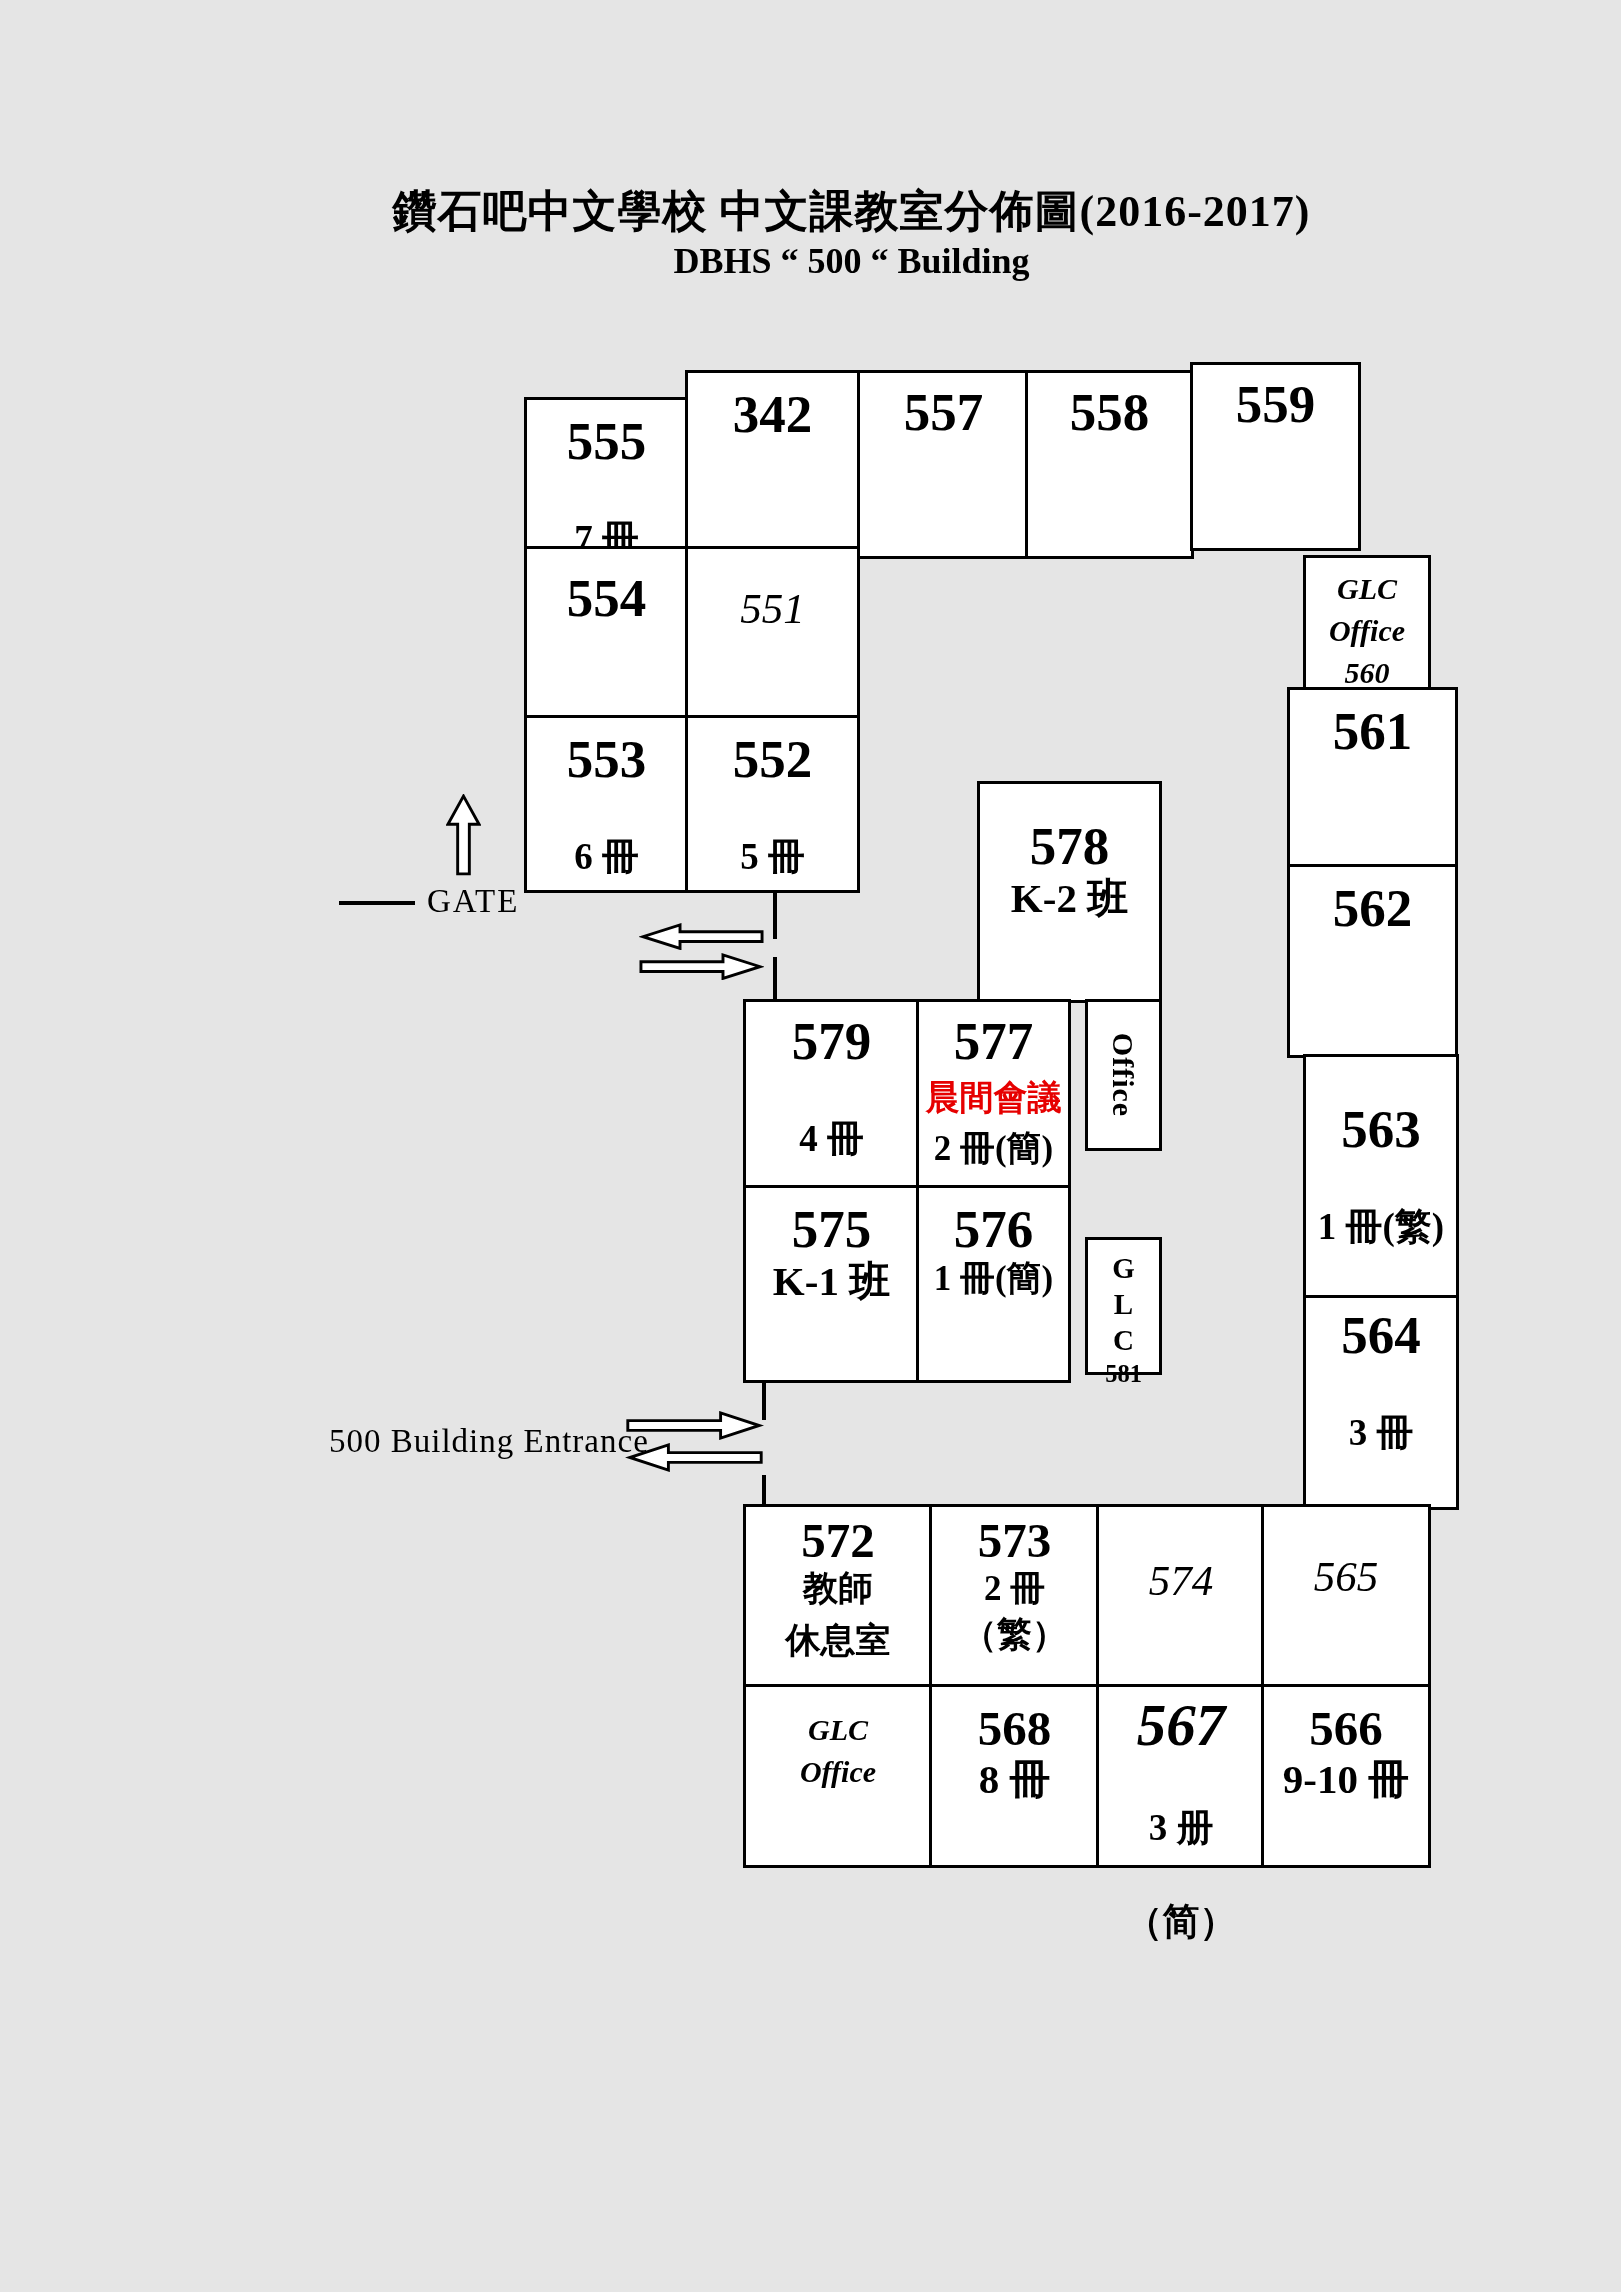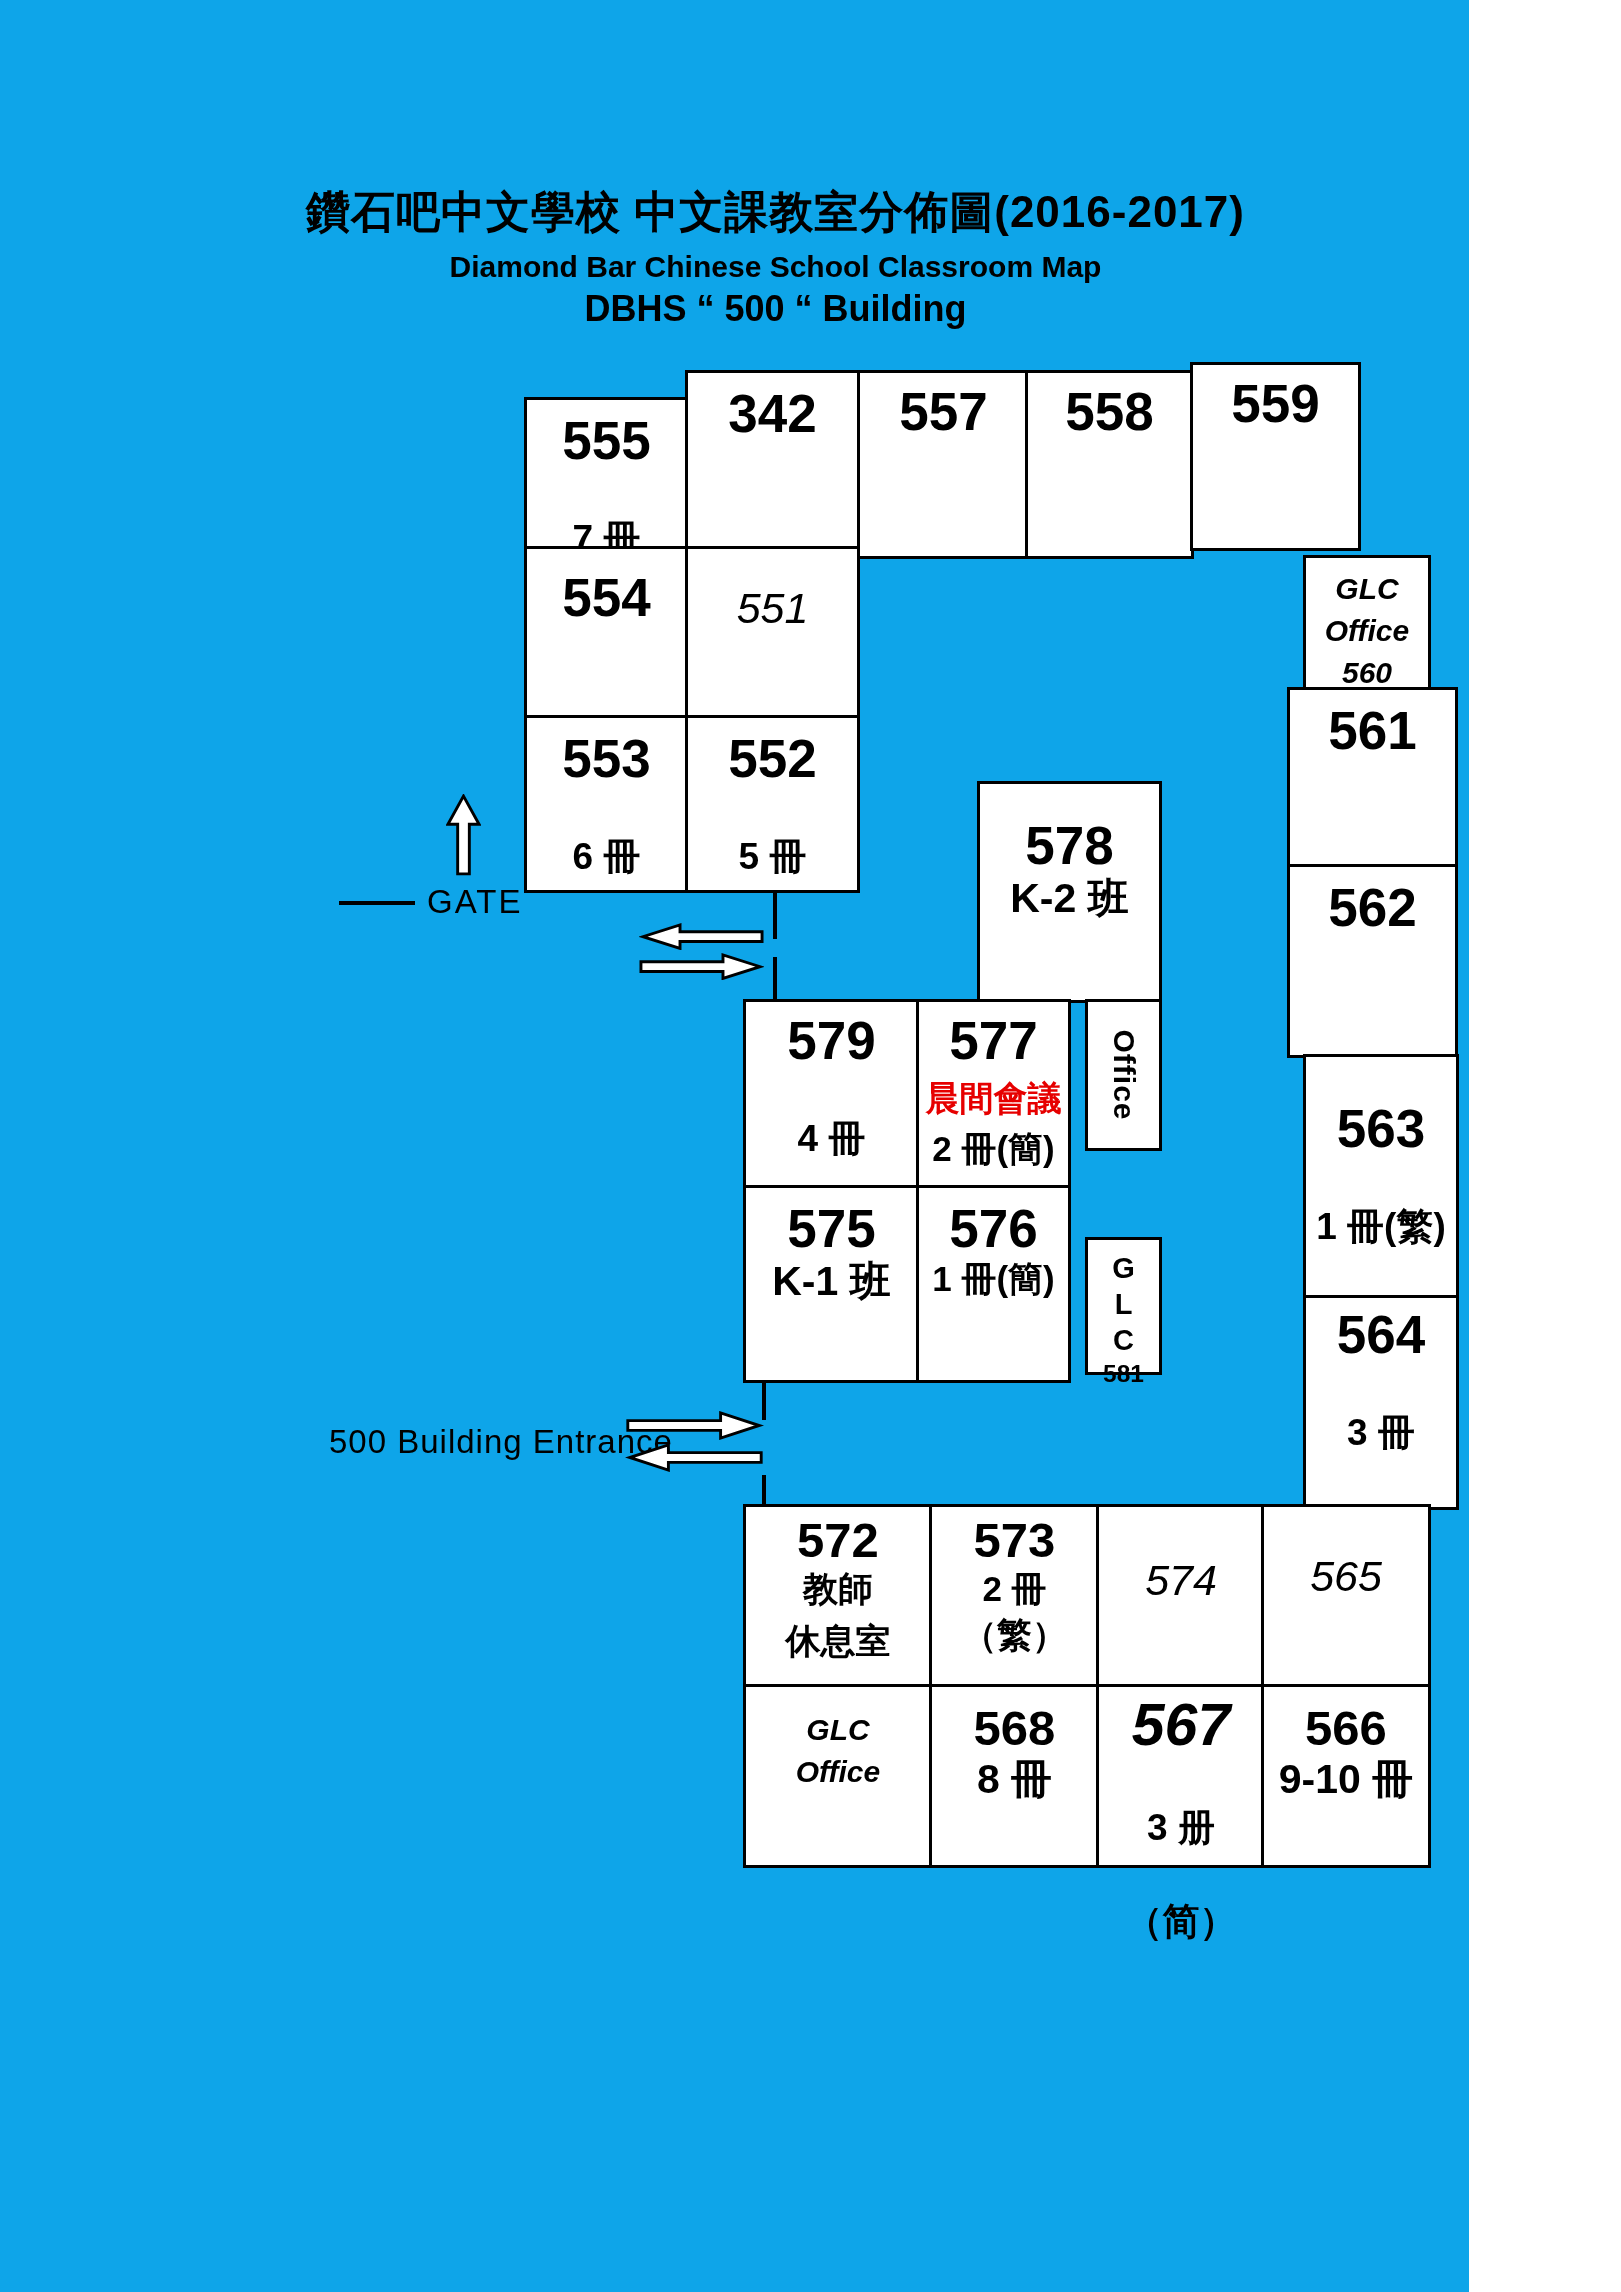--- a/index.html
+++ b/index.html
@@ -1,20 +1,20 @@
 <!DOCTYPE html>
 <html><head>
 <meta charset="utf-8">
 <style>
   html,body{margin:0;padding:0;background:#ffffff;}
   .canvas{
     position:relative;
-    width:1469px;height:2293px;
-    background:#0ea5e9;
-    font-family:Liberation Sans, sans-serif;
+    width:1621px;height:2293px;
+    background:#e5e5e5;
+    font-family:Liberation Serif, serif;
     color:#000;
     overflow:hidden;
   }
   
   .header{
     position:absolute;left:0;top:188px;width:100%;
     text-align:center;
     padding-left:82px;box-sizing:border-box;
   }
   .title-main{font-size:44px;font-weight:bold;line-height:1.1;letter-spacing:1px;}
@@ -48,21 +48,20 @@
   .plain-label{position:absolute;font-size:33px;letter-spacing:2px;}
   .icon{position:absolute;}
 </style>
 </head>
 <body>
 
 <div class="canvas">
 
   <div class="header">
     <div class="title-main">鑽石吧中文學校 中文課教室分佈圖(2016-2017)</div>
-    <div class="title-sub">Diamond Bar Chinese School Classroom Map</div>
     <div class="title-building">DBHS “ 500 “ Building</div>
   </div>
 
   <div class="room" style="left:524px;top:397px;width:165px;height:153px;padding-top:13.7px;">
     <div class="num">555</div>
     <div class="sub">7 冊</div>
   </div>
   <div class="room" style="left:524px;top:546px;width:165px;height:173px;padding-top:21.6px;">
     <div class="num">554</div>
   </div>

